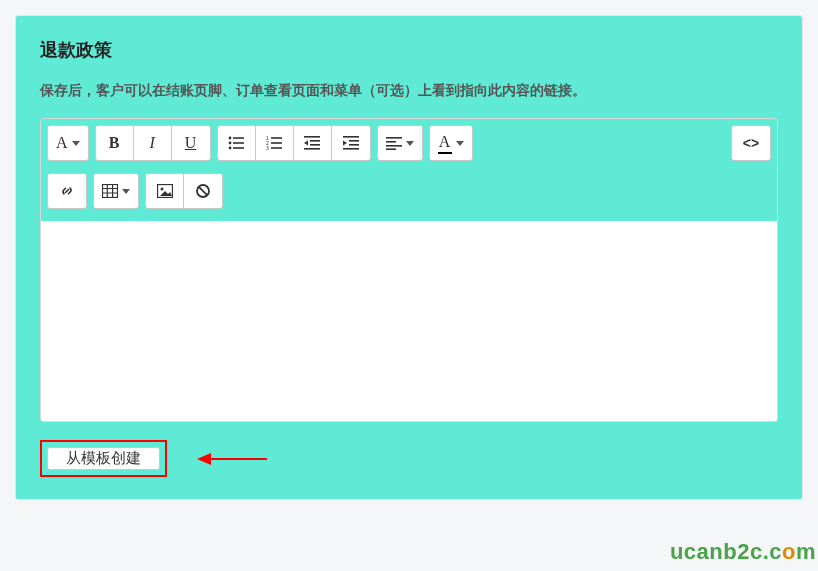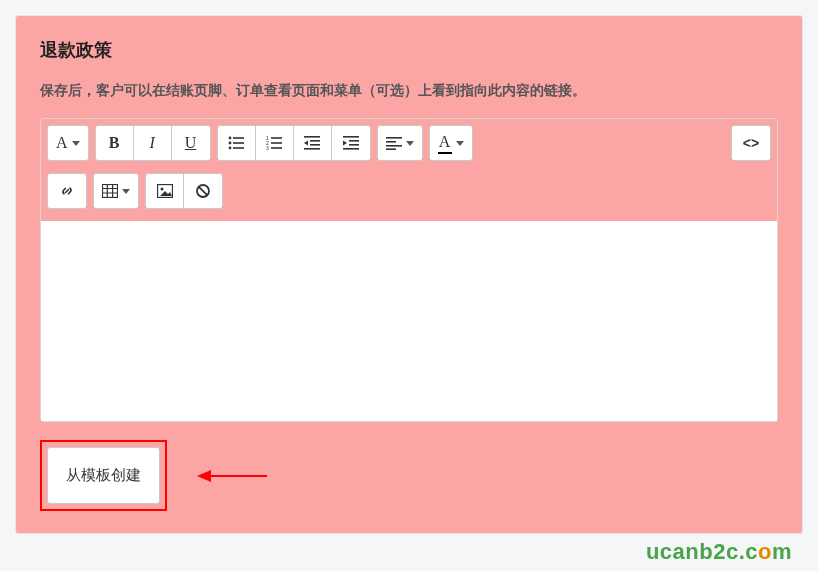--- a/index.html
+++ b/index.html
@@ -3,21 +3,21 @@
   <meta charset="utf-8">
   <style>
     * { box-sizing: border-box; margin: 0; padding: 0; }
     body {
       background: #f5f6f8;
       font-family: -apple-system, BlinkMacSystemFont, "Segoe UI", Arial, sans-serif;
       padding: 15px;
       width: 818px;
     }
     .card {
-      background: #fca5a5;
+      background: #5eead4;
       border: 1px solid #e5e5e5;
       border-radius: 3px;
       padding: 22px 24px;
     }
     .title {
       font-size: 18px;
       font-weight: 700;
       color: #222;
       margin-bottom: 20px;
     }
@@ -89,31 +89,31 @@
     }
     .highlight-box {
       border: 2px solid #ff0000;
       padding: 5px;
       display: inline-block;
     }
     .create-btn {
       background: #fff;
       border: 1px solid #c9c9c9;
       border-radius: 3px;
-      padding: 18px 18px;
+      padding: 1px 18px;
       font-size: 15px;
       color: #333;
       cursor: pointer;
     }
     .arrow {
       width: 70px; height: 14px;
     }
     .watermark {
       position: fixed;
-      right: 26px;
+      right: 2px;
       bottom: 6px;
       font-family: Arial, sans-serif;
       font-size: 22px;
       font-weight: 600;
       letter-spacing: 0.5px;
     }
     .watermark .g { color: #4aa24a; }
     .watermark .o { color: #e08a00; }
     svg { display: block; }
   </style>

